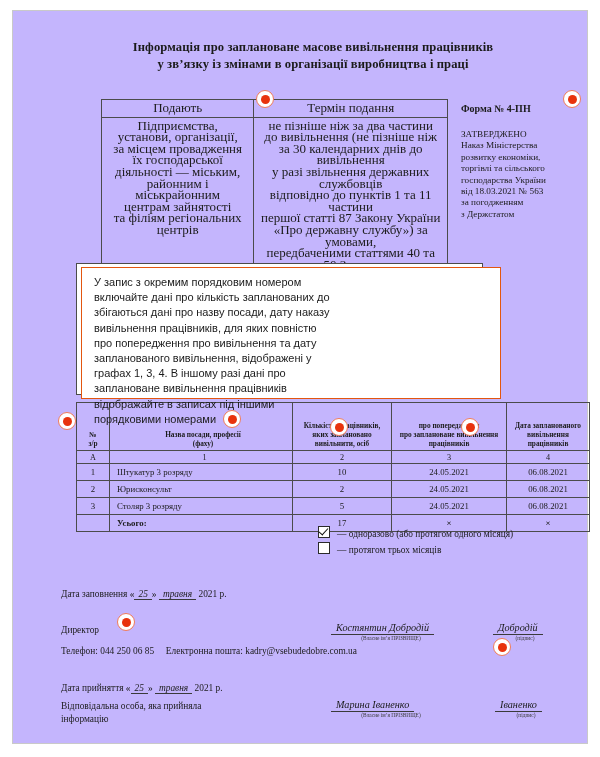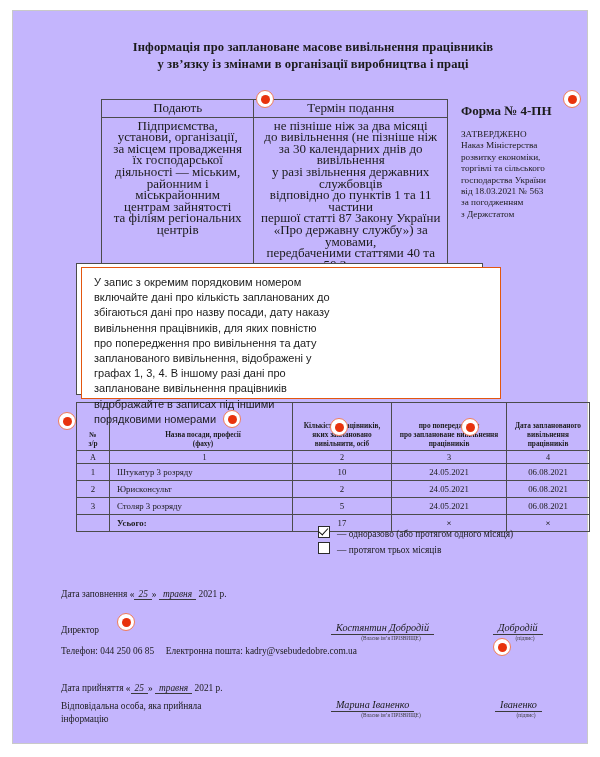--- a/index.html
+++ b/index.html
@@ -70,21 +70,21 @@
     padding: 2px 0 3px;
   }
   .tt-c1 { width: 44%; }
   .tt-c2 { width: 56%; }
 
   
   .form-no {
     position: absolute;
     left: 448px;
     top: 92px;
-    font-size: 13px;
+    font-size: 10px;
     font-weight: bold;
     white-space: nowrap;
   }
   .approve-block {
     position: absolute;
     left: 448px;
     top: 118px;
     width: 130px;
     font-size: 9.2px;
     line-height: 11.4px;
@@ -288,21 +288,21 @@
             <span>установи, організації,</span><br>
             <span>за місцем провадження</span><br>
             <span>їх господарської</span><br>
             <span>діяльності — міським,</span><br>
             <span>районним і міськрайонним</span><br>
             <span>центрам зайнятості</span><br>
             <span>та філіям регіональних</span><br>
             <span>центрів</span>
           </td>
           <td class="tt-c2">
-            <span>не пізніше ніж за два місяці</span><br>
+            <span>не пізніше ніж за два частини</span><br>
             <span>до вивільнення (не пізніше ніж</span><br>
             <span>за 30 календарних днів до вивільнення</span><br>
             <span>у разі звільнення державних службовців</span><br>
             <span>відповідно до пунктів 1 та 11 частини</span><br>
             <span>першої статті 87 Закону України</span><br>
             <span>«Про державну службу») за умовами,</span><br>
             <span>передбаченими статтями 40 та 50 Закону</span><br>
             <span>України «Про зайнятість населення»</span>
           </td>
         </tr>

